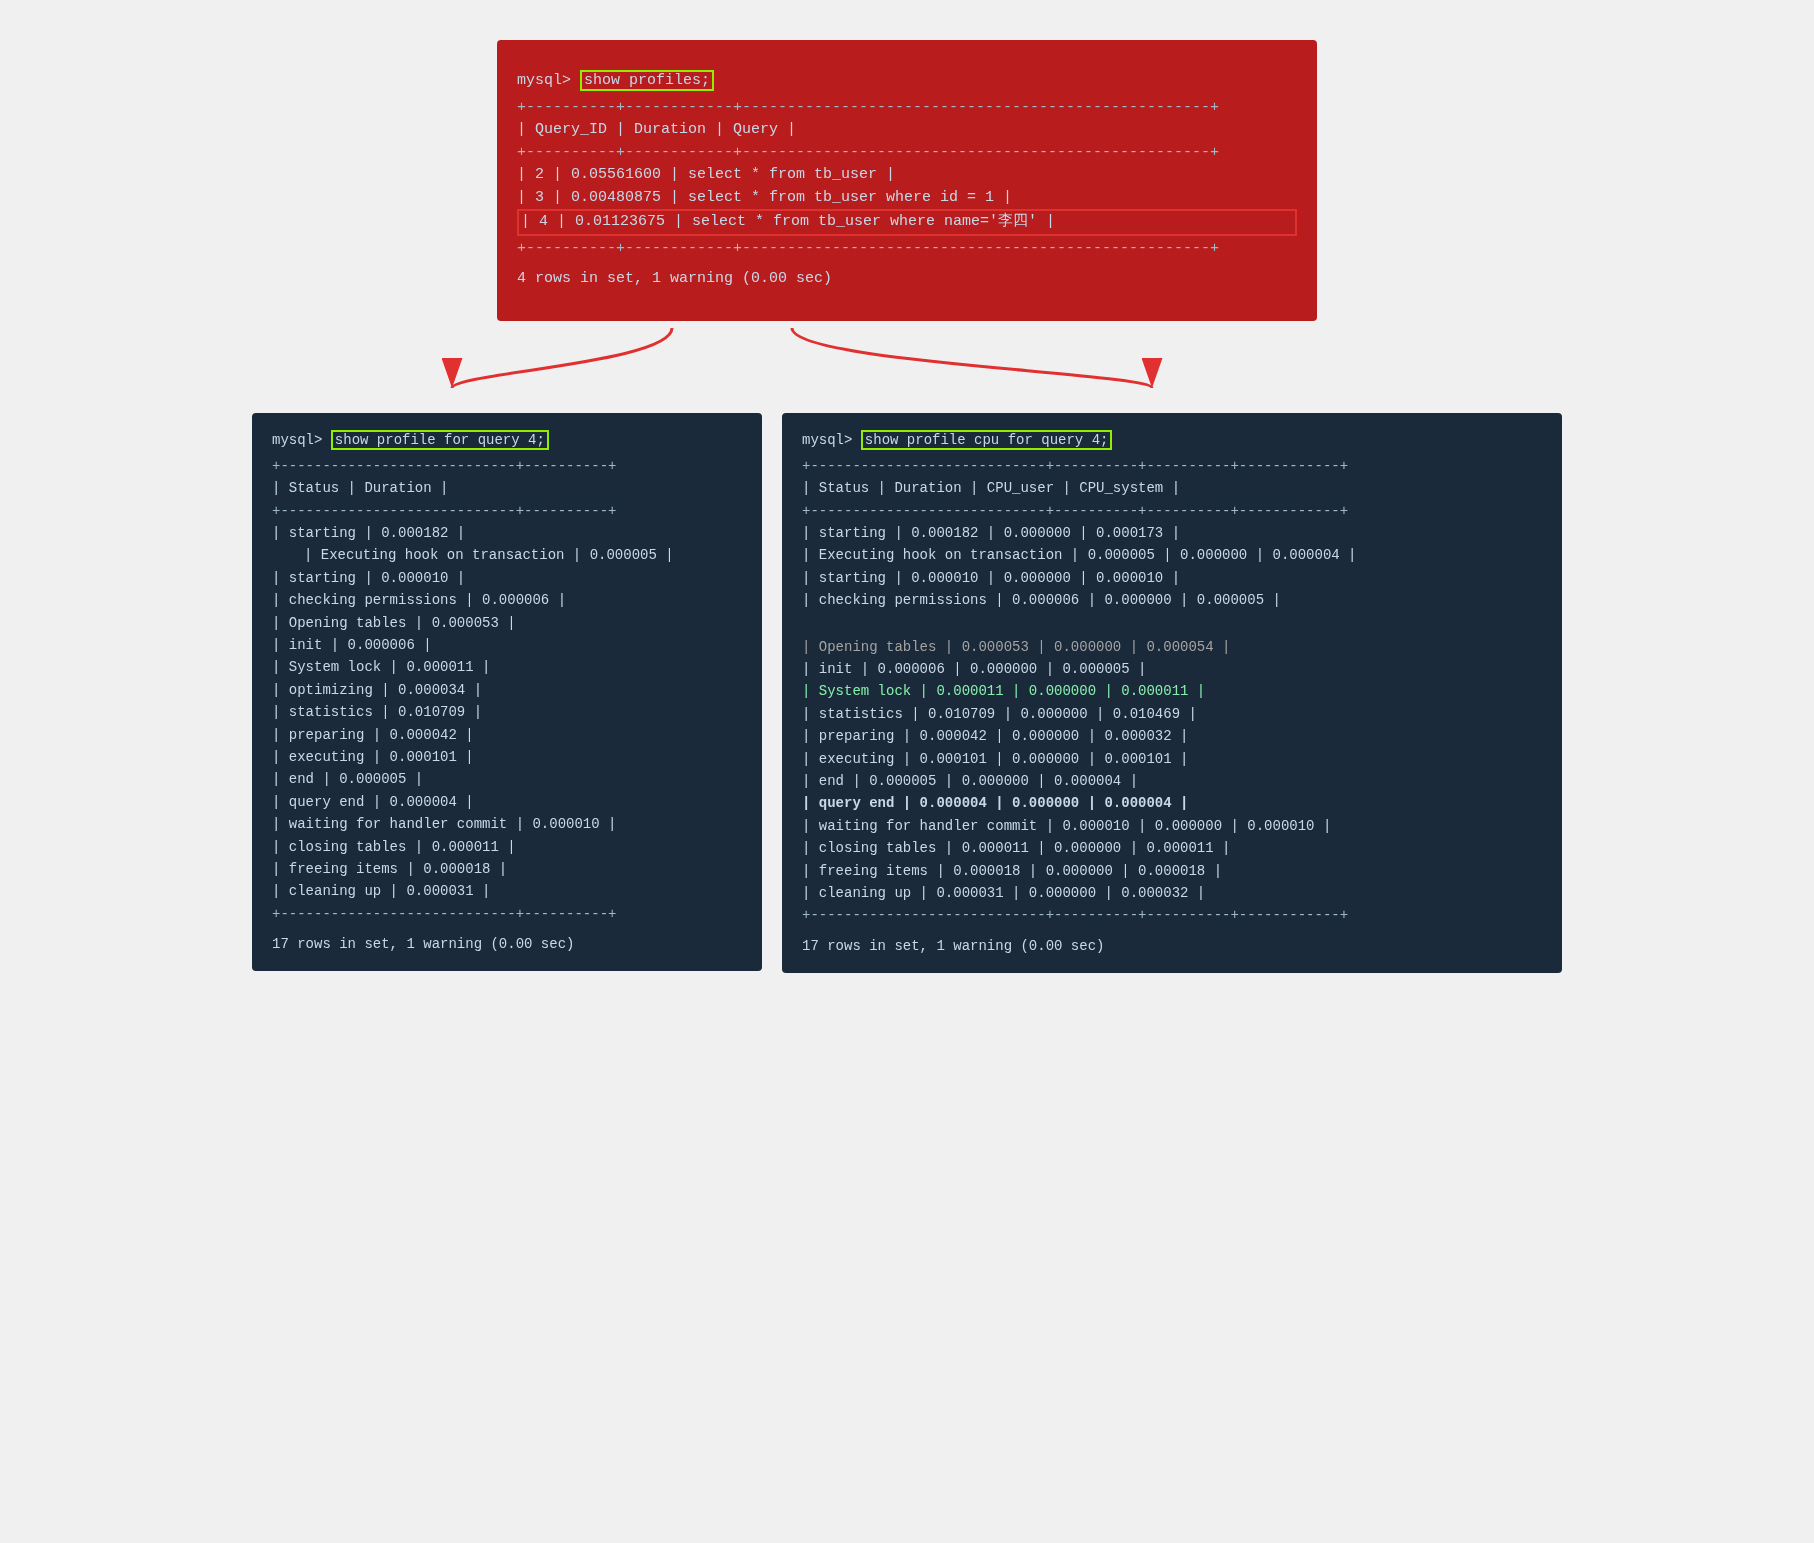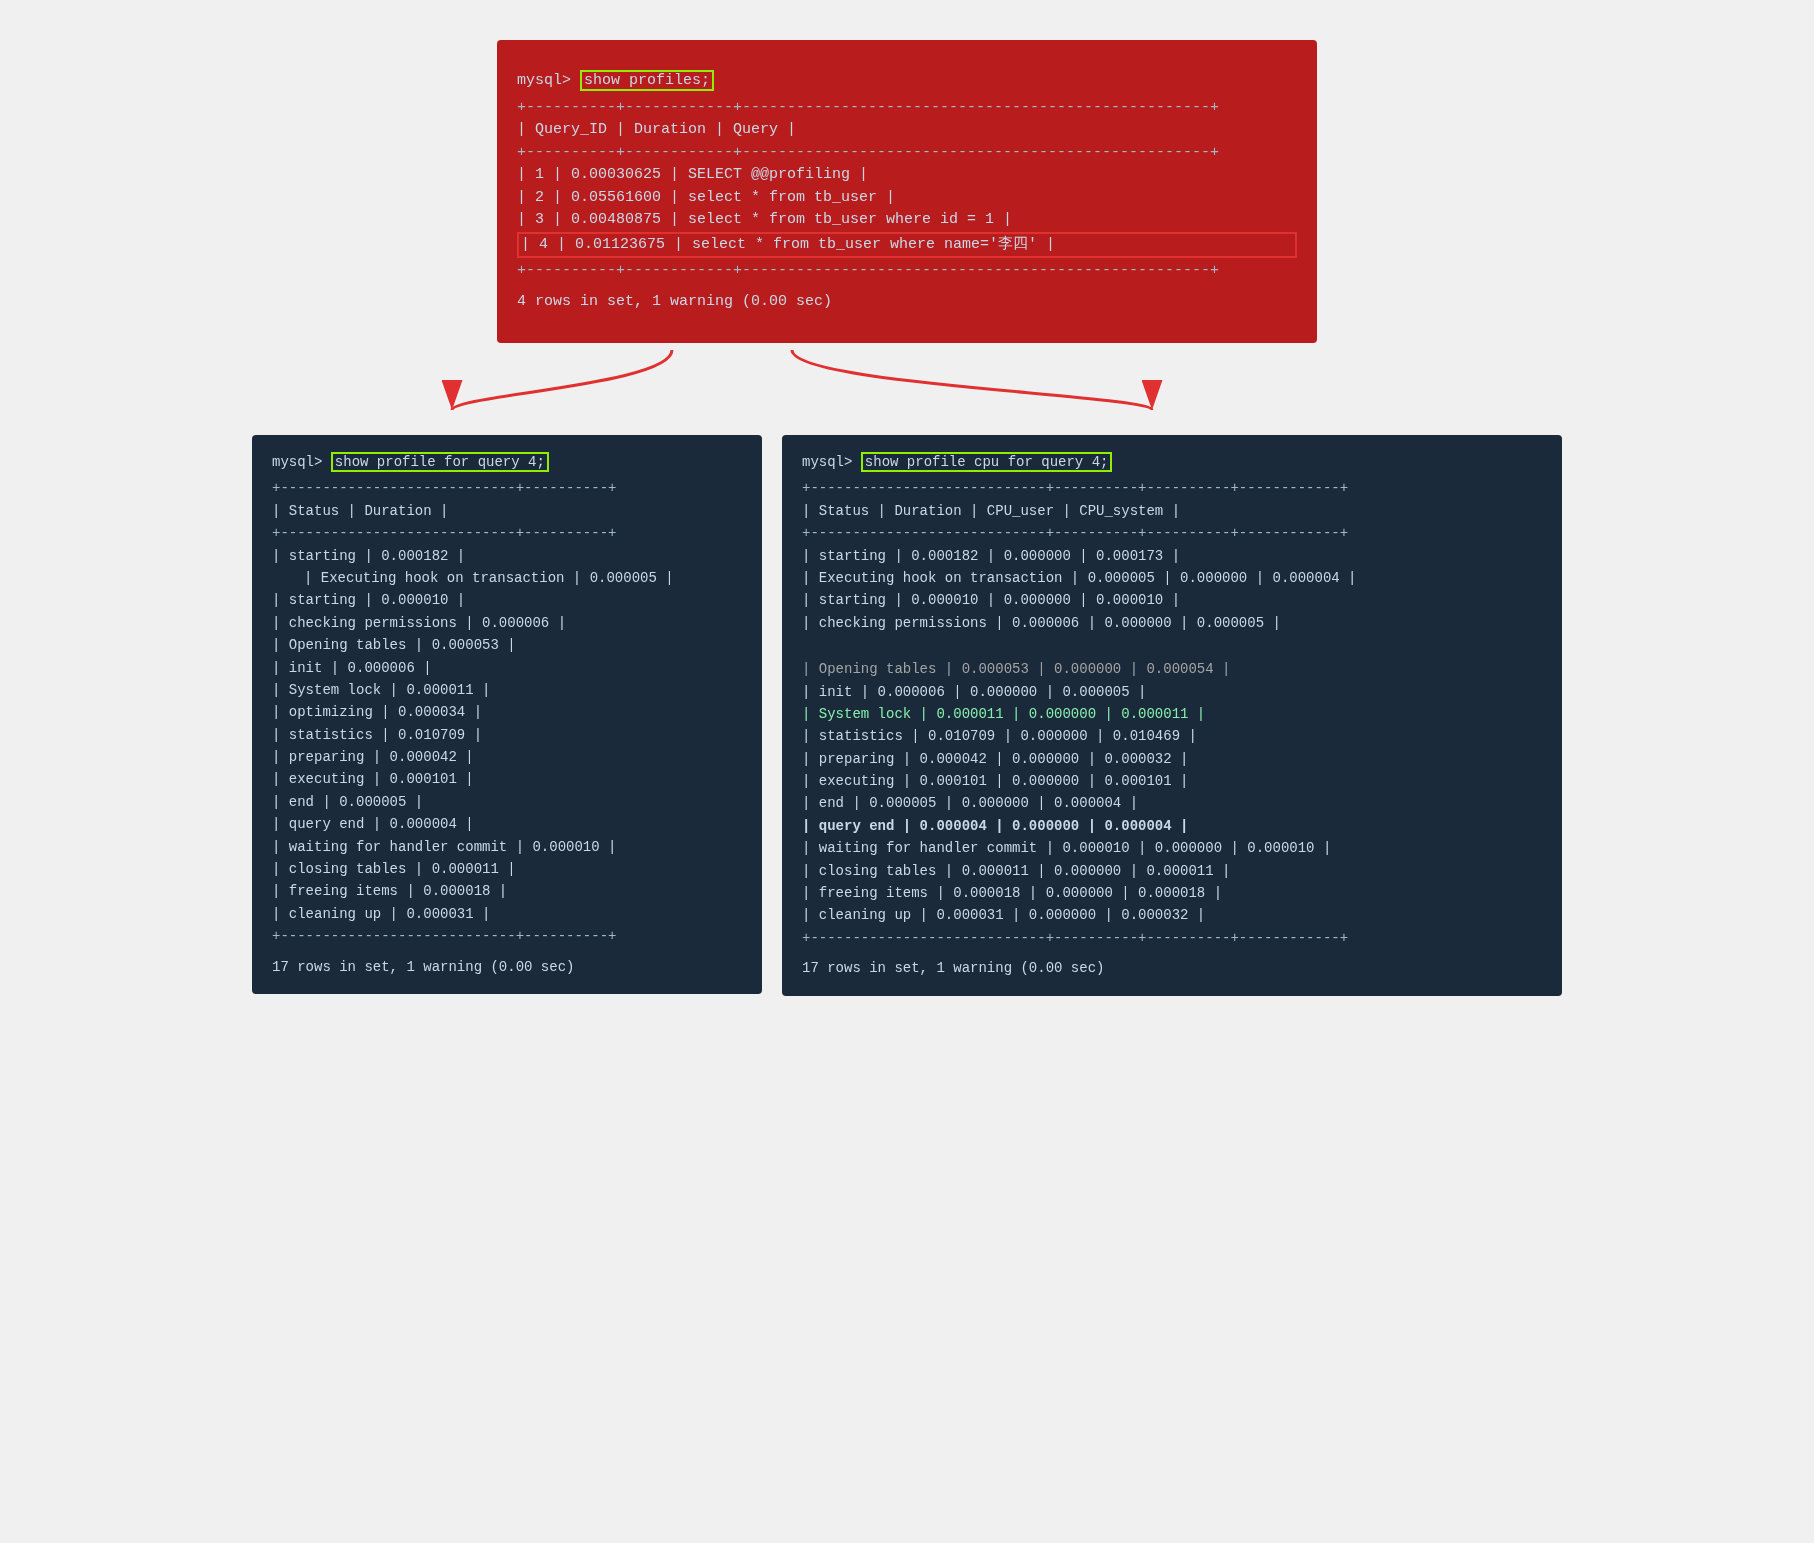--- a/index.html
+++ b/index.html
@@ -98,21 +98,20 @@
 
   <div class="terminal top-panel">
     <div class="prompt-line">
       <span class="prompt-text">mysql&gt;</span>
       <span class="prompt-cmd">show profiles;</span>
     </div>
     <div class="separator-line">+----------+------------+----------------------------------------------------+</div>
     <div class="table-row">| Query_ID | Duration   | Query                                              |</div>
     <div class="separator-line">+----------+------------+----------------------------------------------------+</div>
     <div id="top-rows-container">
-        <div style="color: rgb(200, 216, 232); font-family: &quot;Courier New&quot;, Courier, monospace;">| 1 | 0.00030625 | SELECT @@profiling                                      |</div>
         <div style="color: rgb(200, 216, 232); font-family: &quot;Courier New&quot;, Courier, monospace;">| 2 | 0.05561600 | select * from tb_user                                   |</div>
         <div style="color: rgb(200, 216, 232); font-family: &quot;Courier New&quot;, Courier, monospace;">| 3 | 0.00480875 | select * from tb_user where id = 1                      |</div>
         <div style="color: rgb(200, 216, 232); font-family: &quot;Courier New&quot;, Courier, monospace; border: 2px solid rgb(224, 48, 48); padding: 0px 2px; margin-bottom: 2px;">| 4 | 0.01123675 | select * from tb_user where name='李四'              |</div>
       </div>
     <div class="separator-line">+----------+------------+----------------------------------------------------+</div>
     <div class="footer-text">4 rows in set, 1 warning (0.00 sec)</div>
   </div>
 
   <div style="position:relative; width:1310px; height:70px; margin-top:2px;">
     <svg width="1310" height="70" style="overflow:visible;">

